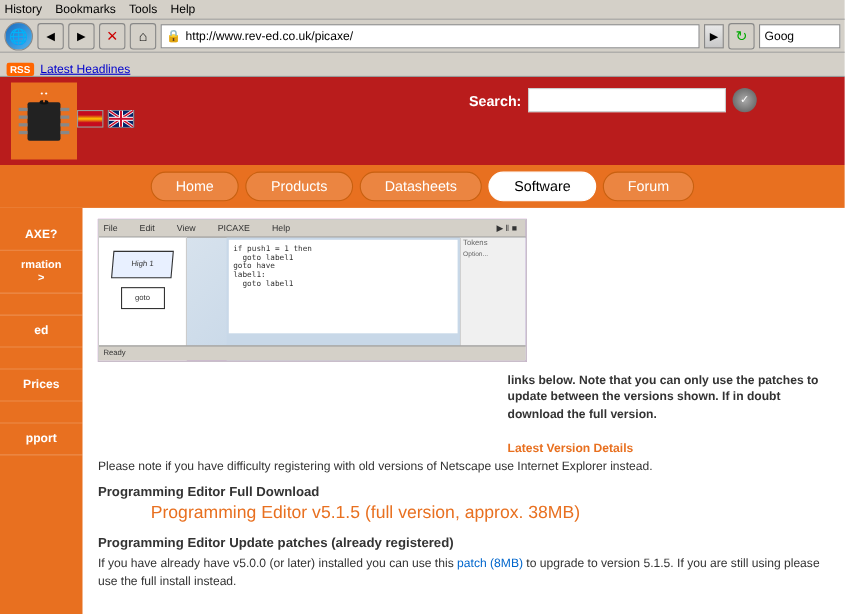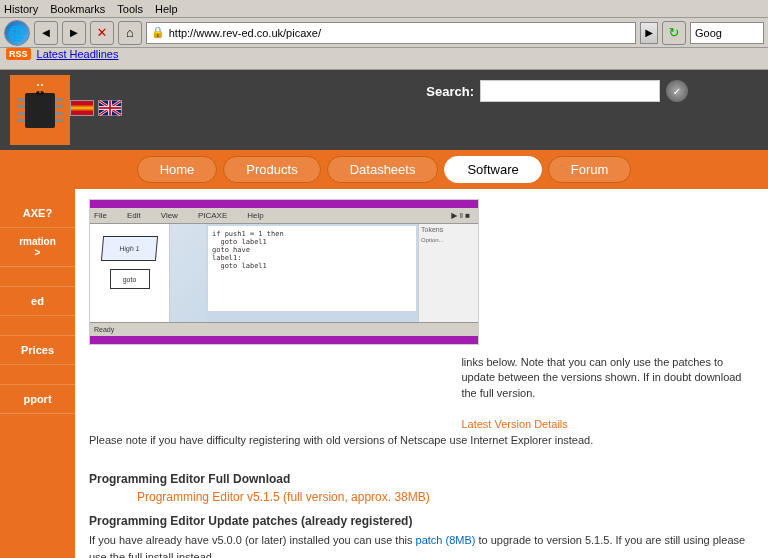--- a/index.html
+++ b/index.html
@@ -84,39 +84,39 @@
       font-size: 11px;
       padding: 0 4px;
       width: 74px;
     }
 
     
     .bookmarks-bar {
       background: #d4d0c8;
       height: 22px;
       display: flex;
-      align-items: flex-start;
+      align-items: flex-end;
       padding: 0 6px;
       border-bottom: 1px solid #999;
       font-size: 11px;
       gap: 6px;
     }
     .rss-icon {
       display: inline-block;
       background: #f60;
       color: #fff;
       font-size: 9px;
       font-weight: bold;
       padding: 1px 3px;
       border-radius: 2px;
     }
 
     
     .site-header {
-      background: #404040;
+      background: #b91c1c;
       display: flex;
       align-items: center;
       height: 80px;
       padding: 0 10px;
       position: relative;
     }
     .site-logo {
       width: 60px;
       height: 70px;
       background: #e87020;
@@ -237,21 +237,21 @@
       overflow: hidden;
     }
 
     
     .screenshot-container {
       float: left;
       margin-right: 14px;
       margin-bottom: 10px;
       border: 1px solid #ccc;
       width: 390px;
-      height: 146px;
+      height: 130px;
       background: #a21caf;
       display: flex;
       align-items: center;
       justify-content: center;
       overflow: hidden;
     }
     .screenshot-mock {
       width: 388px;
       height: 128px;
       background: linear-gradient(135deg, #e0e8f0 0%, #c8d8e8 50%, #b0c8d8 100%);
@@ -305,20 +305,21 @@
       padding: 0 4px;
     }
 
     
     .info-box {
       float: right;
       width: 44%;
       font-size: 11px;
       color: #333;
       line-height: 1.4;
+      font-weight: bold;
     }
     .info-box a {
       color: #e87020;
       text-decoration: none;
     }
 
     .clearfix::after { content: ''; display: table; clear: both; }
 
     .content-text {
       font-size: 11px;
@@ -329,29 +330,29 @@
     .content-text a {
       color: #0066cc;
       text-decoration: none;
     }
 
     .section-title {
       font-size: 12px;
       font-weight: bold;
       color: #333;
       margin-bottom: 4px;
-      margin-top: 24px;
+      margin-top: 8px;
     }
     .section-title span.normal {
       font-weight: normal;
     }
     .section-link {
       color: #e87020;
       text-decoration: none;
-      font-size: 12px;
+      font-size: 16px;
       padding-left: 48px;
     }
   </style>
 </head>
 <body>
 
 <div class="menu-bar">
   <span>History</span>
   <span>Bookmarks</span>
   <span>Tools</span>

